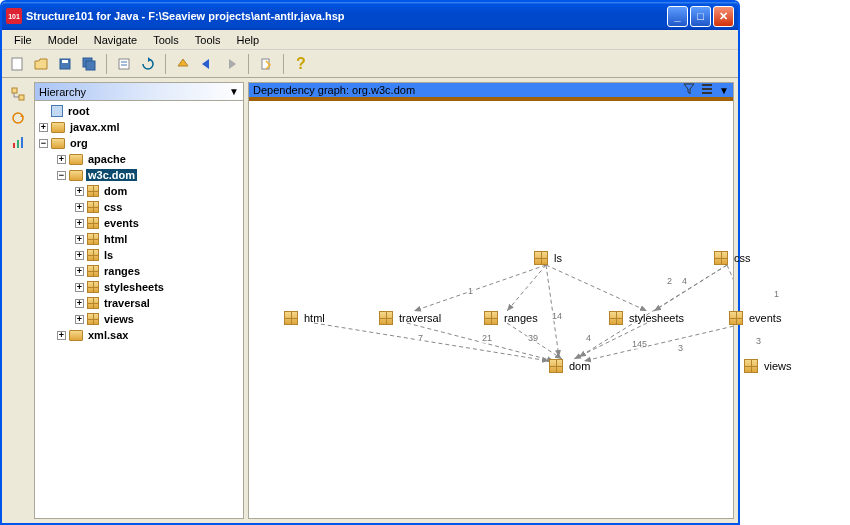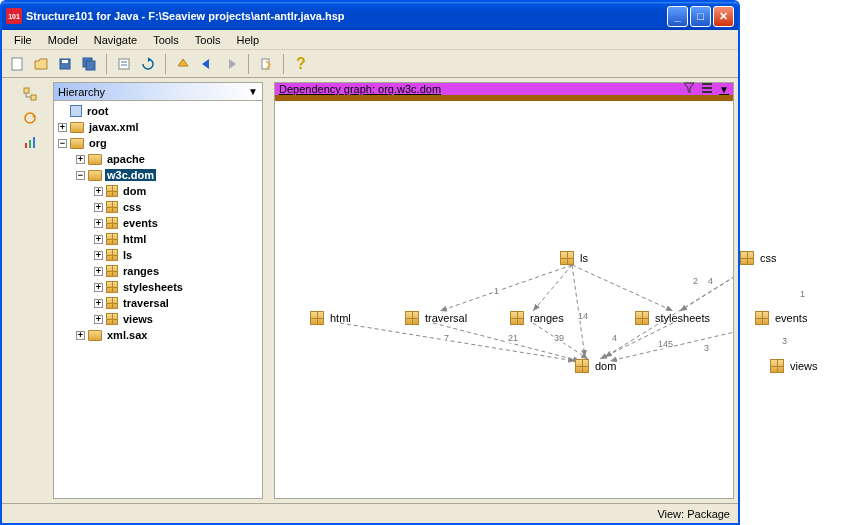--- a/index.html
+++ b/index.html
@@ -14,42 +14,42 @@
 .winbtn.min, .winbtn.max { background: linear-gradient(#5e9dff,#1f57c9); }
 .winbtn.close { background: linear-gradient(#f59175,#d1310a); }
 
 .menubar { height: 20px; background: #ece9d8; display: flex; align-items: center; padding: 0 4px; border-bottom: 1px solid #d4d0c8; }
 .menubar span { padding: 2px 8px; cursor: default; }
 
 .toolbar { height: 28px; background: #ece9d8; display: flex; align-items: center; padding: 0 4px; border-bottom: 1px solid #aca899; gap: 2px; }
 .tbtn { width: 22px; height: 22px; display: flex; align-items: center; justify-content: center; border: 1px solid transparent; border-radius: 2px; }
 .tsep { width: 1px; height: 20px; background: #aca899; margin: 0 4px; }
 
-.body { flex: 1; display: flex; background: #ece9d8; padding: 4px; gap: 11px; margin-left: 12px; }
+.body { flex: 1; display: flex; background: #ece9d8; padding: 4px; gap: 4px; }
 .sidebar { width: 24px; background: #ece9d8; display: flex; flex-direction: column; gap: 4px; padding-top: 2px; align-items: center; }
 .sidebtn { width: 20px; height: 20px; display: flex; align-items: center; justify-content: center; border: 1px solid transparent; }
 
 .treepanel { width: 210px; border: 1px solid #aca899; background: #fff; display: flex; flex-direction: column; }
 .panelhead { height: 18px; background: linear-gradient(to right, #a9c4f5 0%, #e3ecfb 60%, #fff 100%); border-bottom: 1px solid #aca899; display: flex; align-items: center; padding: 0 4px; justify-content: space-between; }
 .panelhead .arrow { font-size: 10px; }
 .tree { flex: 1; overflow: auto; padding: 2px 0; }
 .treenode { display: flex; align-items: center; height: 16px; white-space: nowrap; font-weight: bold; }
 .expander { width: 9px; height: 9px; border: 1px solid #919191; background: #fff; display: flex; align-items: center; justify-content: center; font-size: 9px; line-height: 7px; margin-right: 3px; color: #000; }
 .expander.empty { border: none; background: none; }
 .icon-folder { width: 14px; height: 11px; background: linear-gradient(#f5d88a,#e0a63b); border: 1px solid #b4832a; border-radius: 1px; margin-right: 3px; position: relative; }
 .icon-pkg { width: 12px; height: 12px; background: linear-gradient(#f5d88a,#e0a63b); border: 1px solid #b4832a; margin-right: 3px; position: relative; }
 .icon-pkg::before, .icon-pkg::after { content:''; position:absolute; background:#b4832a; }
 .icon-pkg::before { left:50%; top:0; bottom:0; width:1px; }
 .icon-pkg::after { top:50%; left:0; right:0; height:1px; }
 .icon-root { width: 12px; height: 12px; background: #c3d9f1; border: 1px solid #4a7ab5; margin-right: 3px; }
 .treenode .lbl { padding: 0 2px; }
 .treenode.selected .lbl { background: #0c4a6e; color: #fff; }
 
 .graphpanel { flex: 1; border: 1px solid #aca899; background: #fff; display: flex; flex-direction: column; position: relative; }
-.graphhead { height: 18px; background: #d946ef; border-bottom: 6px solid #a16207; display: flex; align-items: center; padding: 0 4px; justify-content: space-between; text-decoration: underline; }
+.graphhead { height: 18px; background: #3b82f6; border-bottom: 4px solid #a16207; display: flex; align-items: center; padding: 0 4px; justify-content: space-between; }
 .graphhead-icons { display:flex; gap:6px; align-items:center; }
 .graphbody { flex: 1; position: relative; }
 
 .gnode { position: absolute; display: flex; align-items: center; gap: 3px; }
 .gnode .icon-pkg { width: 14px; height: 14px; }
 .gnode .glbl { font-size: 11px; }
 
 svg.edges { position: absolute; top: 0; left: 0; width: 100%; height: 100%; pointer-events: none; }
 .edge { stroke: #888; stroke-width: 1; stroke-dasharray: 4 3; fill: none; }
 .edgelbl { position: absolute; font-size: 9px; color: #777; background: rgba(255,255,255,0.7); padding: 0 1px; }
@@ -337,16 +337,13 @@
         <div class="edgelbl" style="left:417px; top:175px">2</div>
         <div class="edgelbl" style="left:432px; top:175px">4</div>
         <div class="edgelbl" style="left:336px; top:232px">4</div>
         <div class="edgelbl" style="left:428px; top:242px">3</div>
         <div class="edgelbl" style="left:506px; top:235px">3</div>
         <div class="edgelbl" style="left:524px; top:188px">1</div>
       </div>
     </div>
   </div>
 
-  <div class="statusbar">
-    <span>View: Package</span>
-  </div>
 </div>
 
 </body></html>

